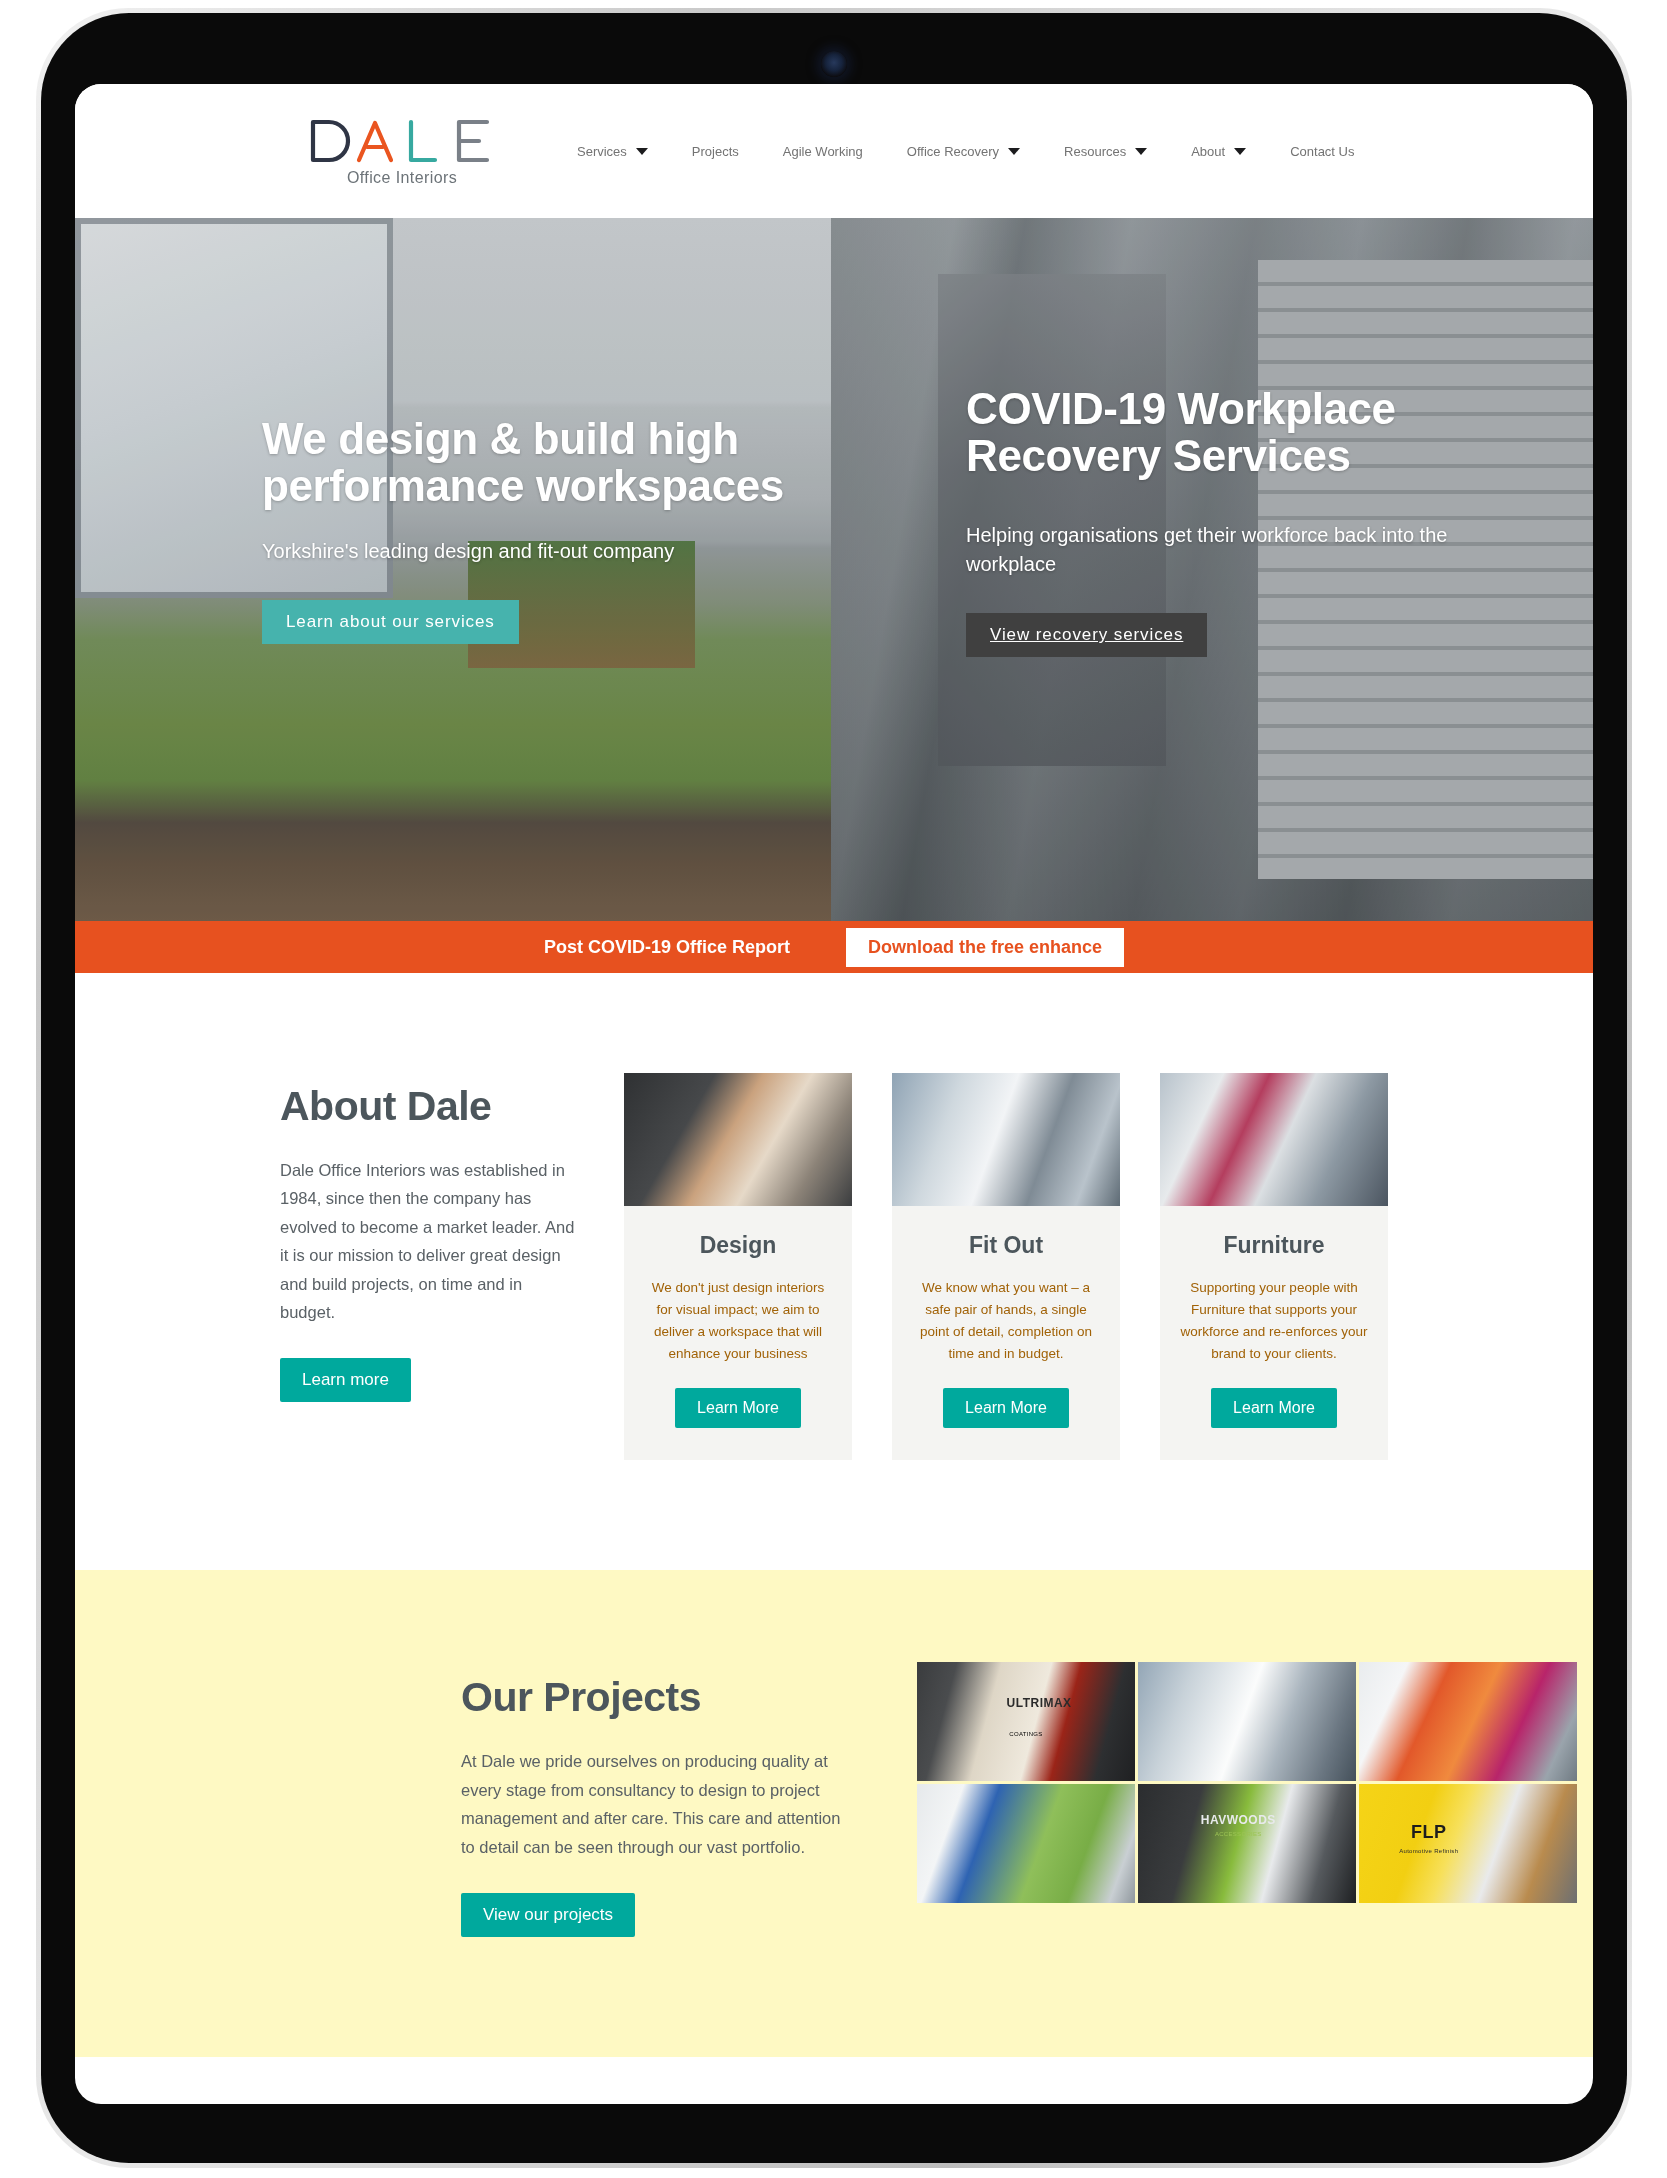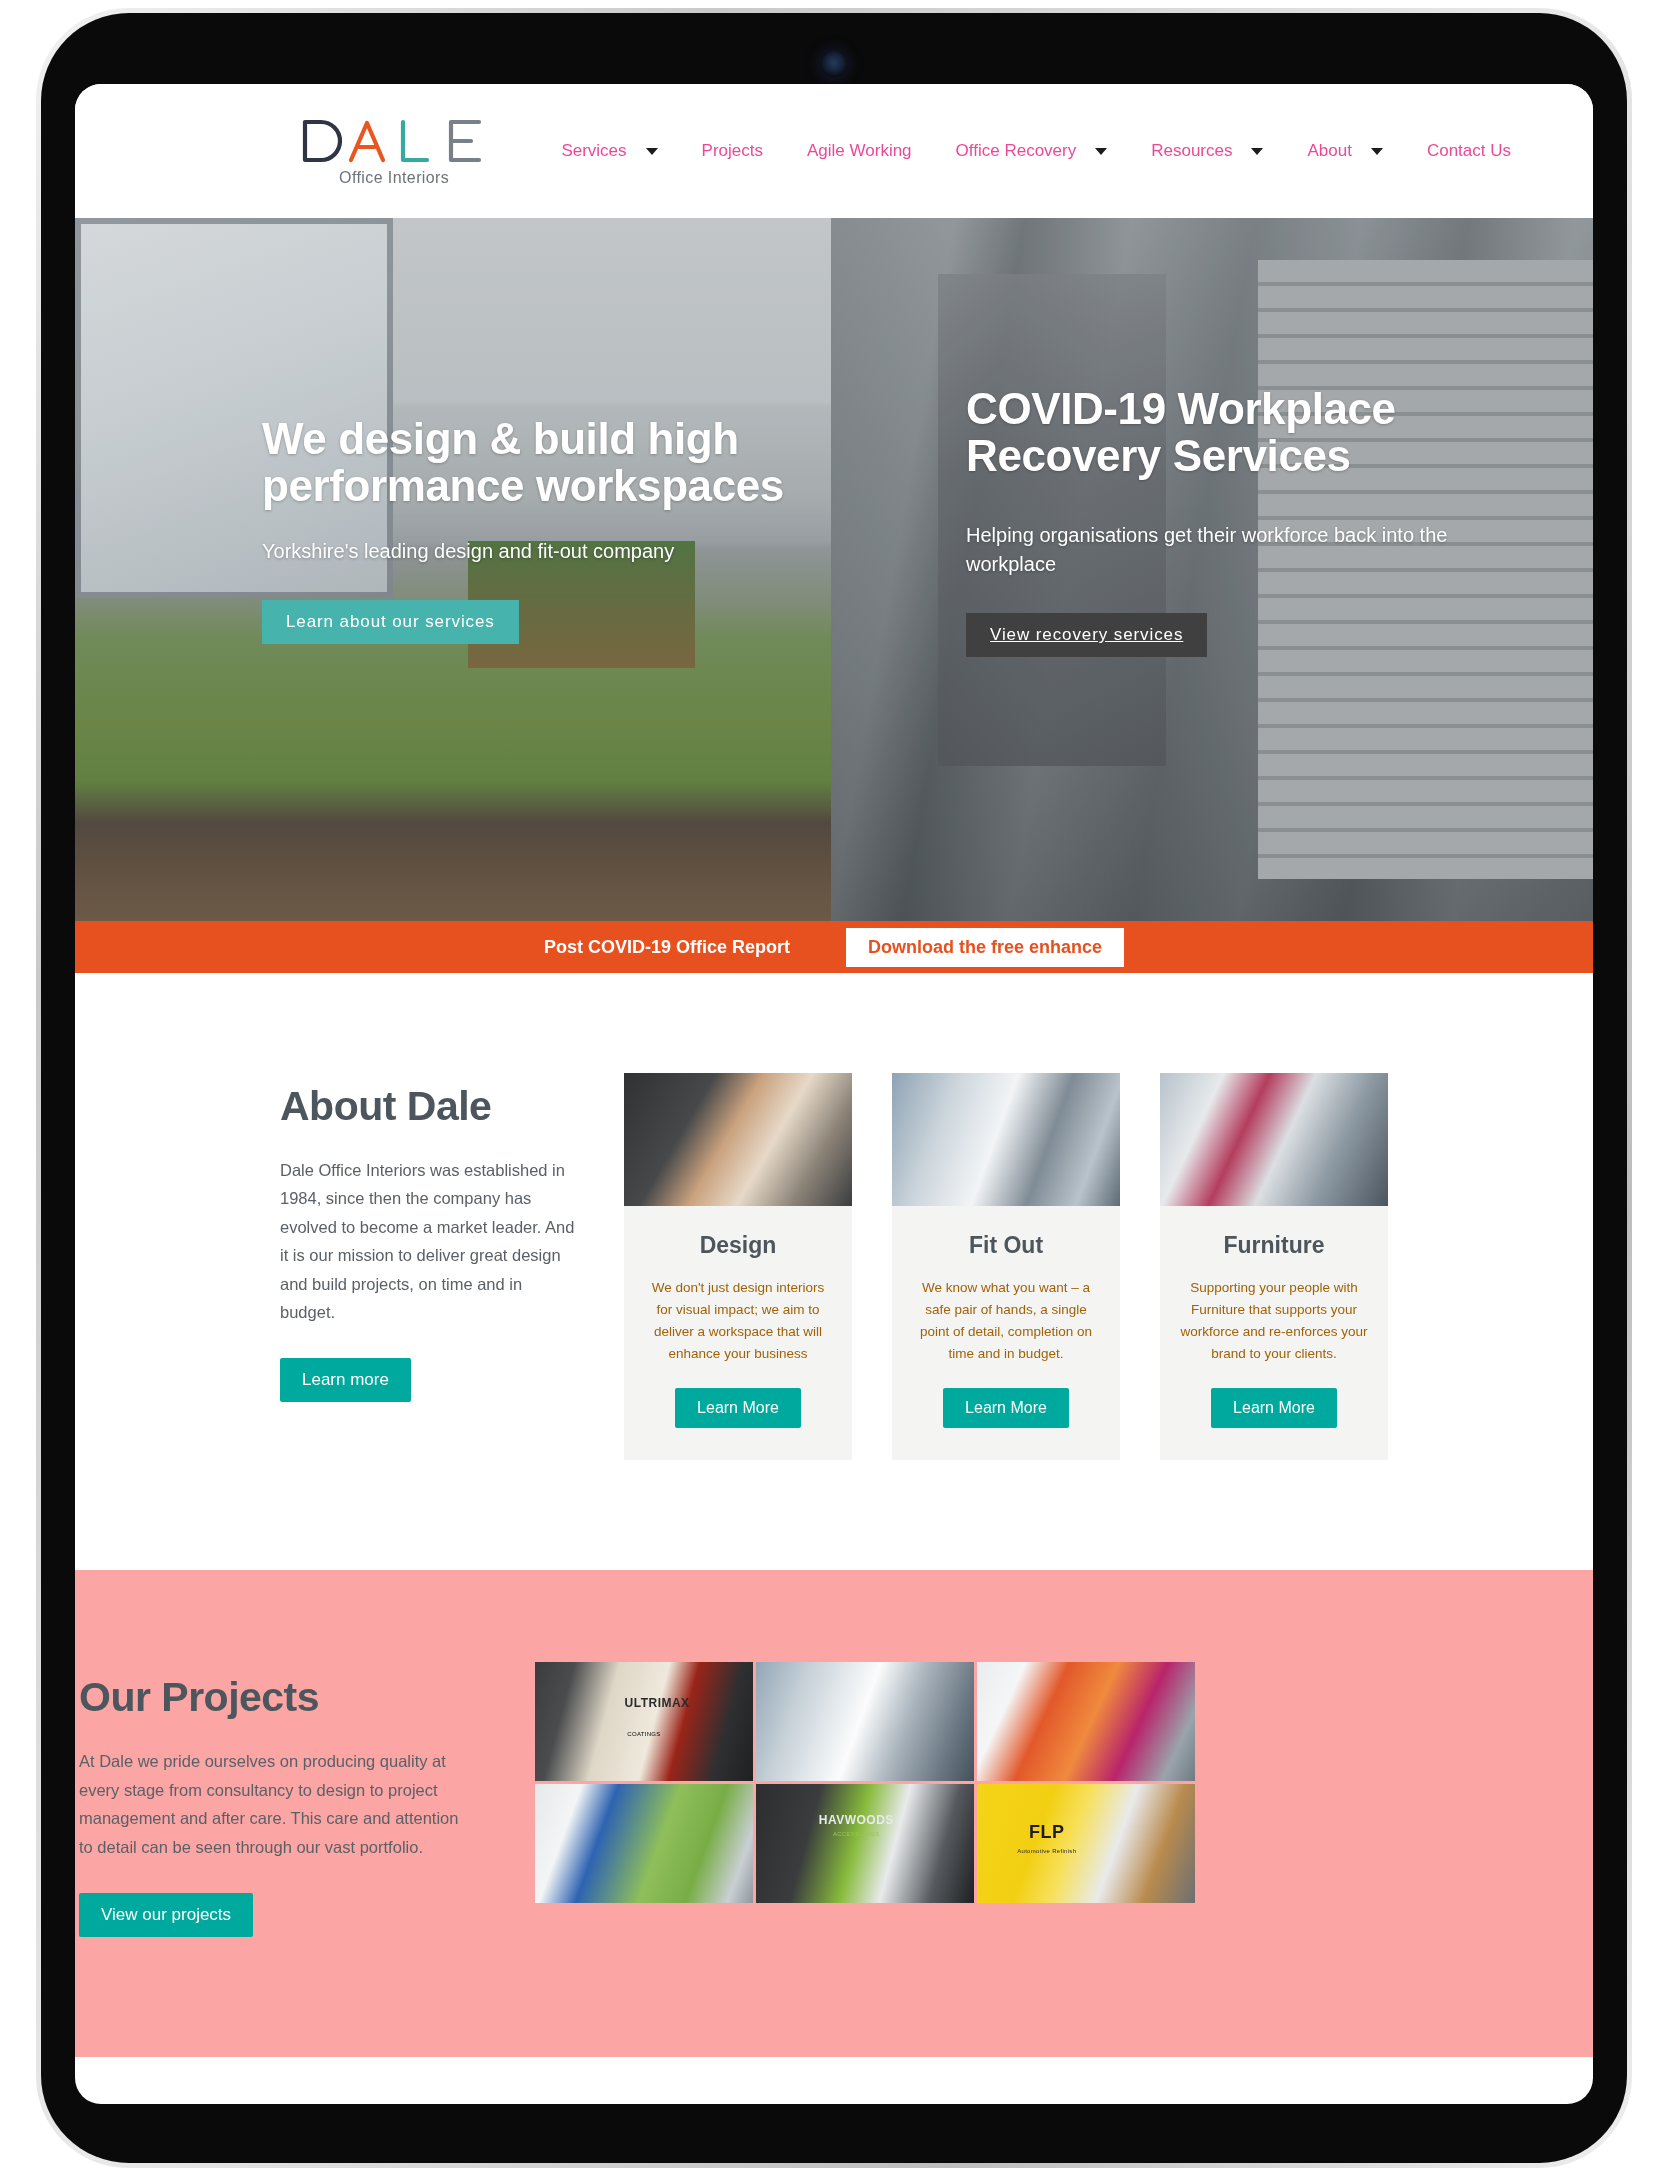--- a/index.html
+++ b/index.html
@@ -63,22 +63,22 @@
   .logo-word { display: block; }
   .logo-tag {
     font-size: 16px; letter-spacing: .4px;
     color: #6c7378; margin-top: 3px;
   }
   .main-nav {
     display: flex; align-items: center;
     margin-left: 40px; gap: 0;
   }
   .nav-item {
-    display: flex; align-items: center; gap: 19px;
-    font-size: 17px; color: #ec4899;
+    display: flex; align-items: center; gap: 9px;
+    font-size: 13px; color: #737373;
     padding: 8px 22px; cursor: pointer;
     white-space: nowrap; font-weight: 500;
   }
   .caret {
     width: 0; height: 0; display: inline-block;
     border-left: 6px solid transparent;
     border-right: 6px solid transparent;
     border-top: 7px solid #1c1c1e;
   }
 
@@ -206,23 +206,23 @@
     margin-top: 24px; background: #00a99d; color: #fff;
     font-size: 16px; padding: 11px 22px; border: none;
     cursor: pointer; border-radius: 2px; font-family: inherit;
   }
   .ph-1 { background: linear-gradient(120deg,#2f3133 0%,#46484a 30%,#caa27e 46%,#e6d9c8 62%,#8c8378 80%,#3b3d3f 100%); }
   .ph-2 { background: linear-gradient(110deg,#8fa3b4 0%,#cfd8de 26%,#f2f4f6 46%,#7f8b95 66%,#b9c3cb 84%,#5d6a74 100%); }
   .ph-3 { background: linear-gradient(115deg,#b7c2cb 0%,#e7eaec 22%,#b43d5e 38%,#dbdfe2 54%,#8d99a3 74%,#4b5560 100%); }
 
   
   .projects-section {
-    background: #fca5a5;
-    padding: 92px 4px 120px;
-    display: flex; justify-content: flex-start;
+    background: #fef9c3;
+    padding: 92px 16px 120px;
+    display: flex; justify-content: flex-end;
   }
   .projects-inner { display: flex; gap: 76px; }
   .projects-col { width: 380px; padding-top: 12px; }
   .projects-body {
     margin-top: 26px;
     font-size: 16.5px; line-height: 1.72; color: #5a6166;
   }
   .grid {
     display: grid;
     grid-template-columns: repeat(3, 218px);

